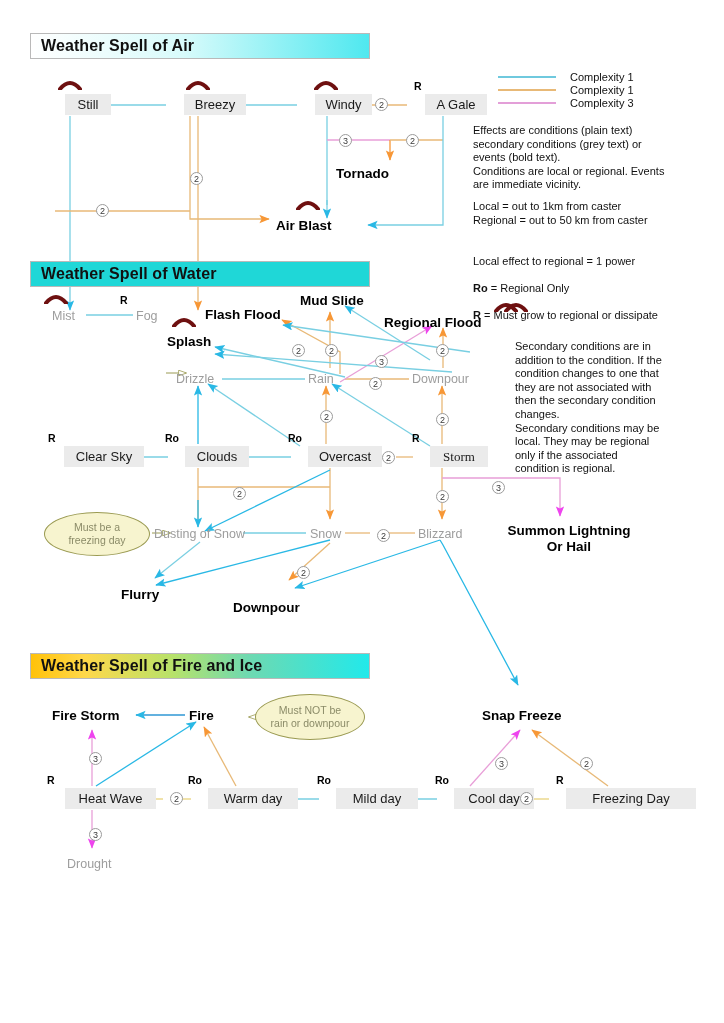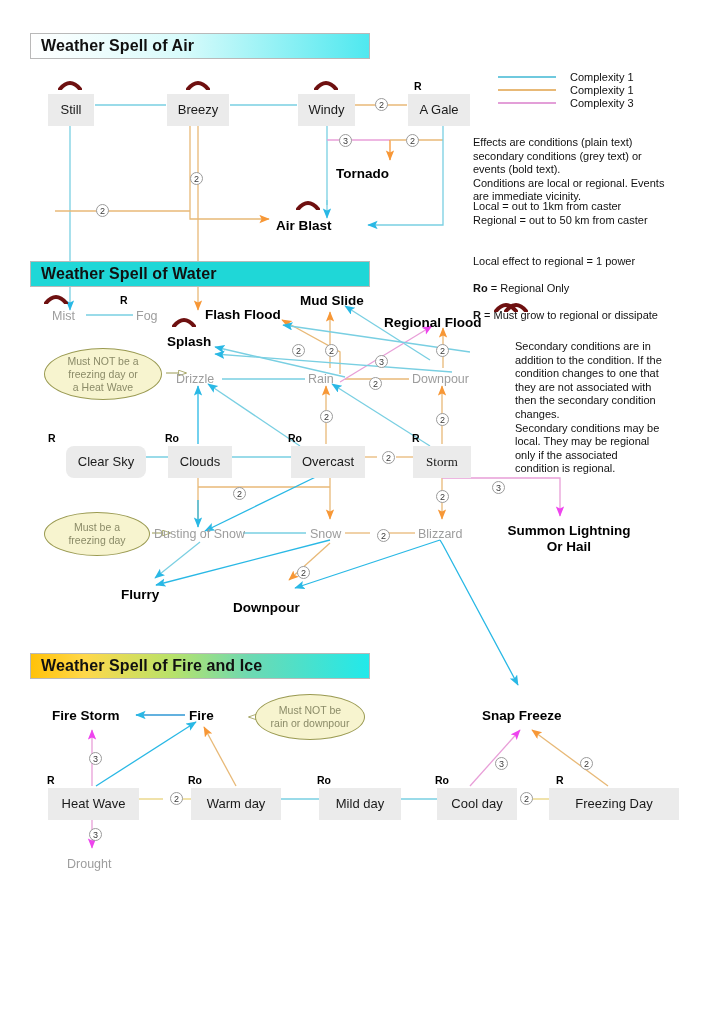--- a/index.html
+++ b/index.html
@@ -21,23 +21,23 @@
   }
   .banner.air{left:30px;top:33px;width:340px;
     background:linear-gradient(to right,#ffffff 0%,#d8fbfb 45%,#4fe8ef 100%);}
   .banner.water{left:30px;top:261px;width:340px;background:#1fd7d7;}
   .banner.fire{left:30px;top:653px;width:340px;
     background:linear-gradient(to right,#ffc20a 0%,#ffd84a 16%,#b7e26a 42%,#6fd9b0 64%,#22e9ea 100%);}
 
   
   .node{
     position:absolute;background:#ebebeb;color:#1a1a1a;
-    font-size:13px;line-height:20px;height:32px;
+    font-size:13px;line-height:20px;height:21px;
     display:flex;align-items:center;justify-content:center;
-    padding:0 9px;box-sizing:border-box;white-space:nowrap;
+    padding:0 9px;box-sizing:border-box;white-space:nowrap;margin-left:17px;
   }
   
   .scond{
     position:absolute;color:#9d9d9d;font-size:12.5px;white-space:nowrap;
     line-height:16px;
   }
   
   .event{
     position:absolute;color:#000;font-size:13.5px;font-weight:bold;white-space:nowrap;
     line-height:17px;
@@ -229,21 +229,21 @@
     <div class="legend-row">
       <div class="legend-line" style="border-top-color:#e8b977"></div>
       <div class="legend-label">Complexity 1</div>
     </div>
     <div class="legend-row">
       <div class="legend-line" style="border-top-color:#e39fd8"></div>
       <div class="legend-label">Complexity 3</div>
     </div>
   </div>
 
-  <div class="notes" style="left:473px;top:124px;width:232px;margin-top:12px;">Effects are conditions (plain text)
+  <div class="notes" style="left:473px;top:124px;width:232px;">Effects are conditions (plain text)
 secondary conditions (grey text) or
 events (bold text).
 Conditions are local or regional. Events
 are immediate vicinity.</div>
 
   <div class="notes" style="left:473px;top:200px;width:232px;">Local = out to 1km from caster
 Regional = out to 50 km from caster</div>
 
   <div class="notes" style="left:473px;top:241px;width:232px;">
     <div>Local effect to regional = 1 power</div>
@@ -329,21 +329,21 @@
   <div class="arc" style="left:172px;top:315px;">
     <svg width="24" height="12" viewBox="0 0 24 12">
         <path d="M2,11 Q12,-1 22,11" fill="none" stroke="#6e1010" stroke-width="4" stroke-linecap="round"></path>
       </svg>
   </div>
 
   <div class="scond" style="left:176px;top:371px;">Drizzle</div>
   <div class="scond" style="left:308px;top:371px;">Rain</div>
   <div class="scond" style="left:412px;top:371px;">Downpour</div>
 
-  <div class="node" style="left:66px;top:446px;width:80px;border-radius:8px;">
+  <div class="node" style="left:47px;top:446px;width:80px;">
     <span>Clear Sky</span>
   </div>
   <div class="rtag" style="left:48px;top:432px;">R</div>
 
   <div class="node" style="left:168px;top:446px;width:64px;">
     <span>Clouds</span>
   </div>
   <div class="rtag" style="left:165px;top:432px;">Ro</div>
 
   <div class="node" style="left:291px;top:446px;width:74px;">
@@ -361,23 +361,20 @@
   <div class="scond" style="left:418px;top:526px;">Blizzard</div>
 
   <div class="event two" style="left:500px;top:523px;width:138px;">
     <div>Summon Lightning</div>
     <div>Or Hail</div>
   </div>
 
   <div class="event" style="left:121px;top:586px;">Flurry</div>
   <div class="event" style="left:233px;top:599px;">Downpour</div>
 
-  <div class="callout" style="left:44px;top:348px;width:118px;height:52px;">Must NOT be a
-freezing day or
-a Heat Wave</div>
   <div class="callout" style="left:44px;top:512px;width:106px;height:44px;">Must be a
 freezing day</div>
 
   <div class="event" style="left:52px;top:707px;">Fire Storm</div>
   <div class="event" style="left:189px;top:707px;">Fire</div>
   <div class="event" style="left:482px;top:707px;">Snap Freeze</div>
 
   <div class="callout" style="left:255px;top:694px;width:110px;height:46px;">Must NOT be
 rain or downpour</div>
 

